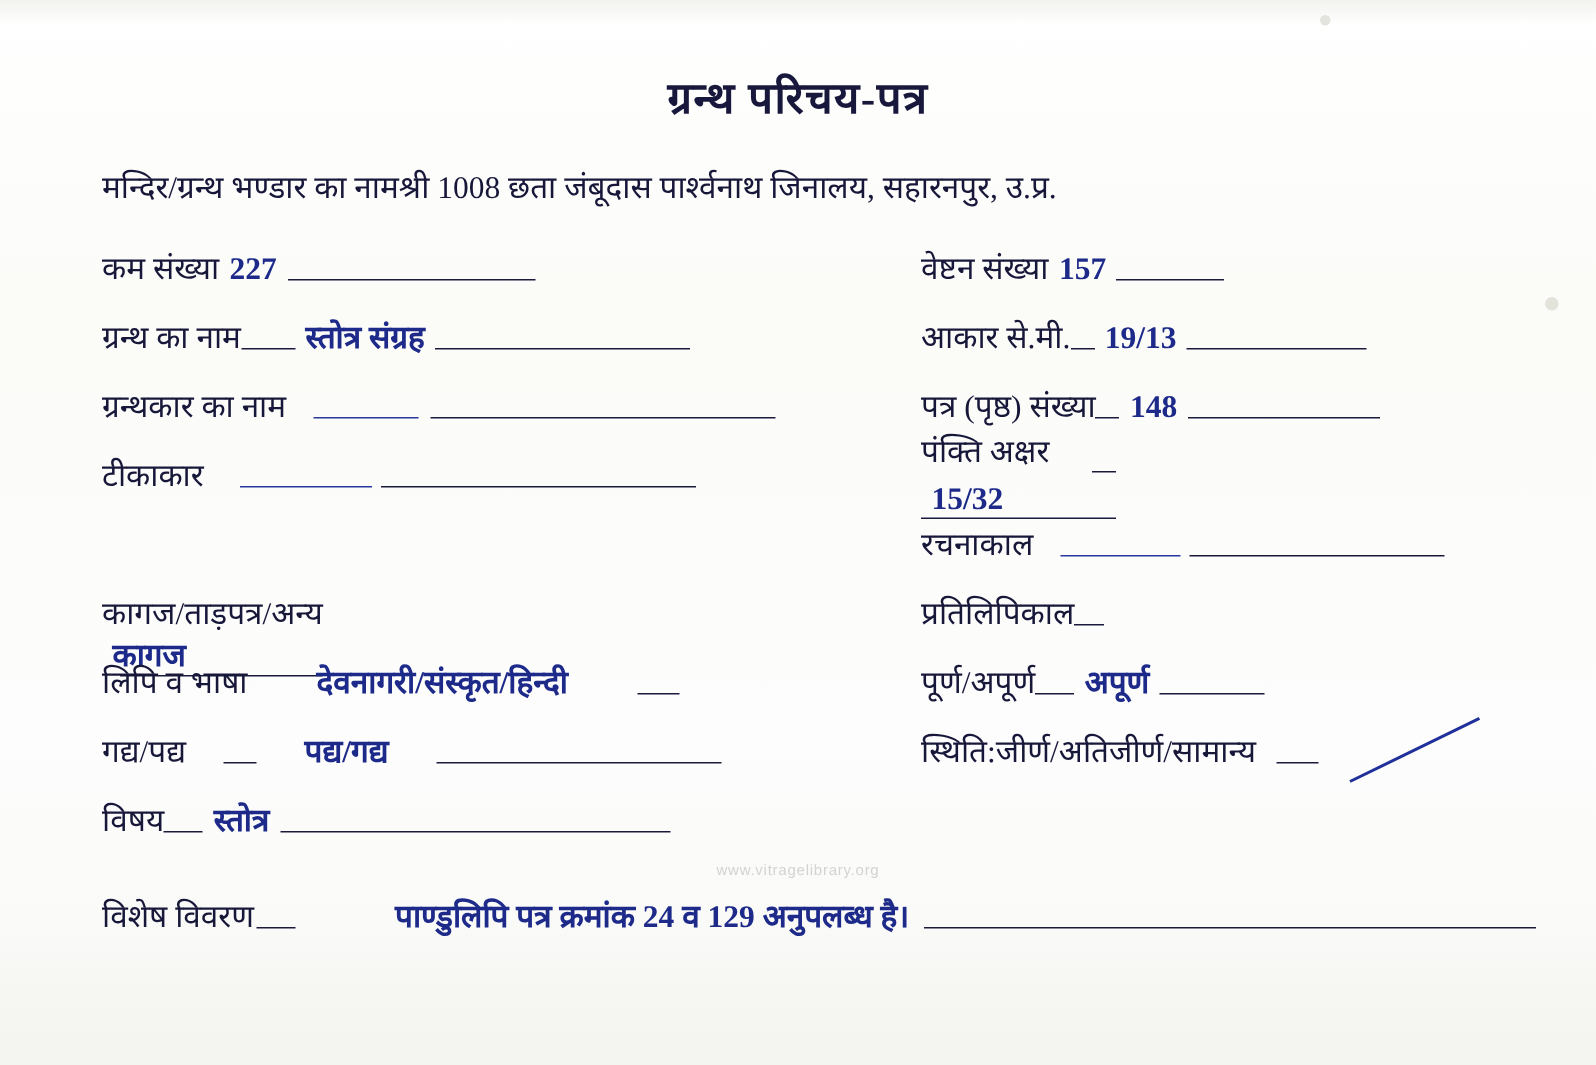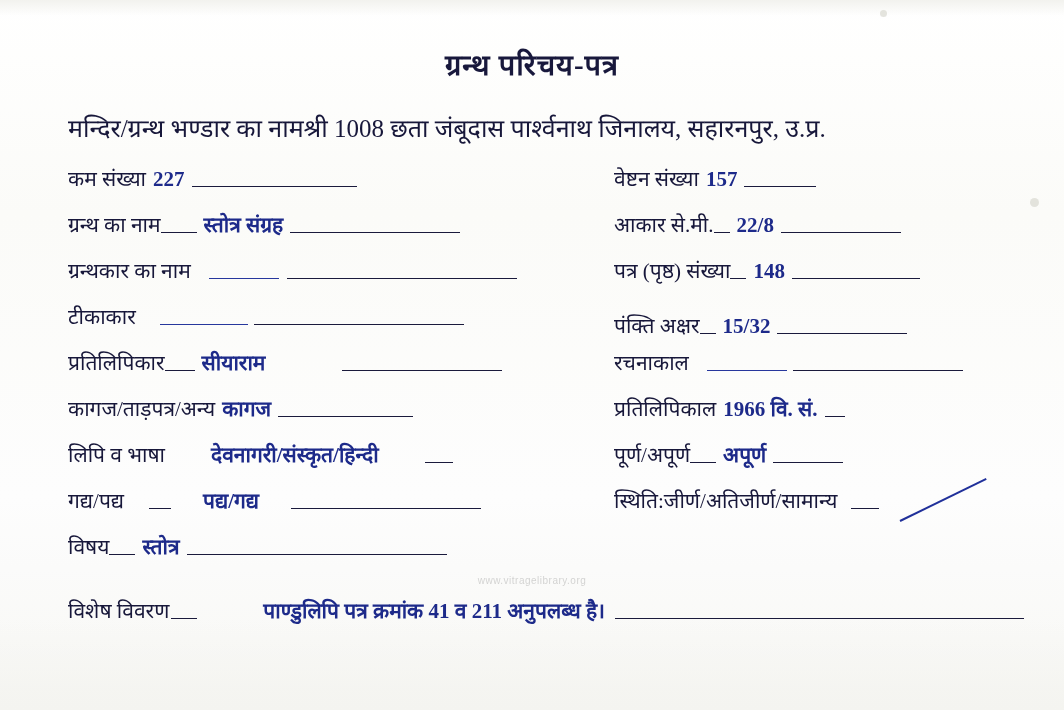--- a/index.html
+++ b/index.html
@@ -64,21 +64,21 @@
     letter-spacing: 1px;
     color: #18183c;
   }
 
   .org-line {
     position: absolute;
     top: 110px;
     left: 68px;
     right: 34px;
     font-family: "Liberation Serif", serif;
-    font-size: 25px;
+    font-size: 21px;
     white-space: nowrap;
     color: #17173a;
   }
   .org-line .label { font-weight: normal; }
   .org-line .value { }
 
   
   .row {
     position: absolute;
     display: flex;
@@ -201,28 +201,22 @@
       <span class="value"></span>
     </div>
 
     <div class="row left-col" style="top:302px;">
       <span class="label">टीकाकार</span>
       <span class="blue-rule" style="width:88px;margin-left:24px;"></span>
       <span class="fill" style="width:210px;margin-left:6px;"></span>
       <span class="value"></span>
     </div>
 
-    <div class="row left-col" style="top:348px;">
-      <span class="label">प्रतिलिपिकार</span>
-      <span class="fill" style="width:30px;"></span>
-      <span class="value">सीयाराम</span>
-      <span class="fill" style="width:160px;margin-left:70px;"></span>
-    </div>
-
-    <div class="row left-col" style="top:394px;">
+
+    <div class="row left-col" style="top:394px;flex-direction:column;">
       <span class="label">कागज/ताड़पत्र/अन्य</span>
       <span class="value">कागज</span>
       <span class="fill" style="width:135px;"></span>
     </div>
 
     <div class="row left-col" style="top:440px;gap:39px;">
       <span class="label">लिपि व भाषा</span>
       <span class="value">देवनागरी/संस्कृत/हिन्दी</span>
       <span class="fill" style="width:28px;"></span>
     </div>
@@ -243,48 +237,47 @@
 
     <div class="row right-col" style="top:164px;">
       <span class="label">वेष्टन संख्या</span>
       <span class="value">157</span>
       <span class="fill" style="width:72px;"></span>
     </div>
 
     <div class="row right-col" style="top:210px;">
       <span class="label">आकार से.मी.</span>
       <span class="fill" style="width:16px;"></span>
-      <span class="value">22/8</span>
+      <span class="value">19/13</span>
       <span class="fill" style="width:120px;"></span>
     </div>
 
     <div class="row right-col" style="top:256px;">
       <span class="label">पत्र (पृष्ठ) संख्या</span>
       <span class="fill" style="width:16px;"></span>
       <span class="value">148</span>
       <span class="fill" style="width:128px;"></span>
     </div>
 
-    <div class="row right-col" style="top:311px;">
+    <div class="row right-col" style="top:286px;flex-direction:column;">
       <span class="label">पंक्ति अक्षर</span>
       <span class="fill" style="width:16px;"></span>
       <span class="value">15/32</span>
       <span class="fill" style="width:130px;"></span>
     </div>
 
     <div class="row right-col" style="top:348px;">
       <span class="label">रचनाकाल</span>
       <span class="blue-rule" style="width:80px;margin-left:18px;"></span>
       <span class="fill" style="width:170px;margin-left:6px;"></span>
       <span class="value"></span>
     </div>
 
     <div class="row right-col" style="top:394px;">
       <span class="label">प्रतिलिपिकाल</span>
-      <span class="value">1966 वि. सं.</span>
       <span class="fill" style="width:20px;"></span>
     </div>
 
     <div class="row right-col" style="top:440px;">
       <span class="label">पूर्ण/अपूर्ण</span>
       <span class="fill" style="width:26px;"></span>
       <span class="value">अपूर्ण</span>
       <span class="fill" style="width:70px;"></span>
     </div>
 
@@ -293,18 +286,18 @@
       <span class="value"></span>
       <span class="fill" style="width:28px;"></span>
     </div>
     <div class="strike" style="top:520px;left:900px;"></div>
 
     <div class="watermark">www.vitragelibrary.org</div>
 
     <div class="remark">
       <span class="label">विशेष विवरण</span>
       <span class="dash"></span>
-      <span class="value" style="margin-left:60px;">पाण्डुलिपि पत्र क्रमांक 41 व 211 अनुपलब्ध है।</span>
+      <span class="value" style="margin-left:60px;">पाण्डुलिपि पत्र क्रमांक 24 व 129 अनुपलब्ध है।</span>
       <span class="tail"></span>
     </div>
 
   </div>
 </div>
 
 </body></html>

